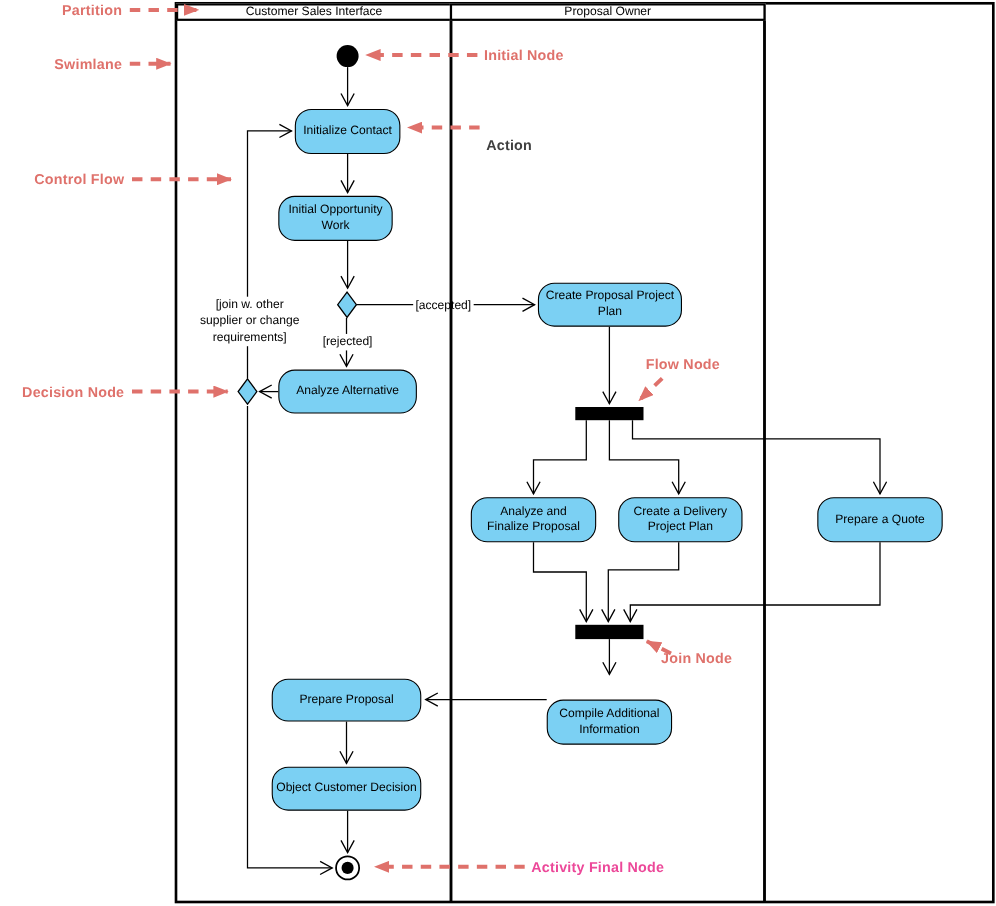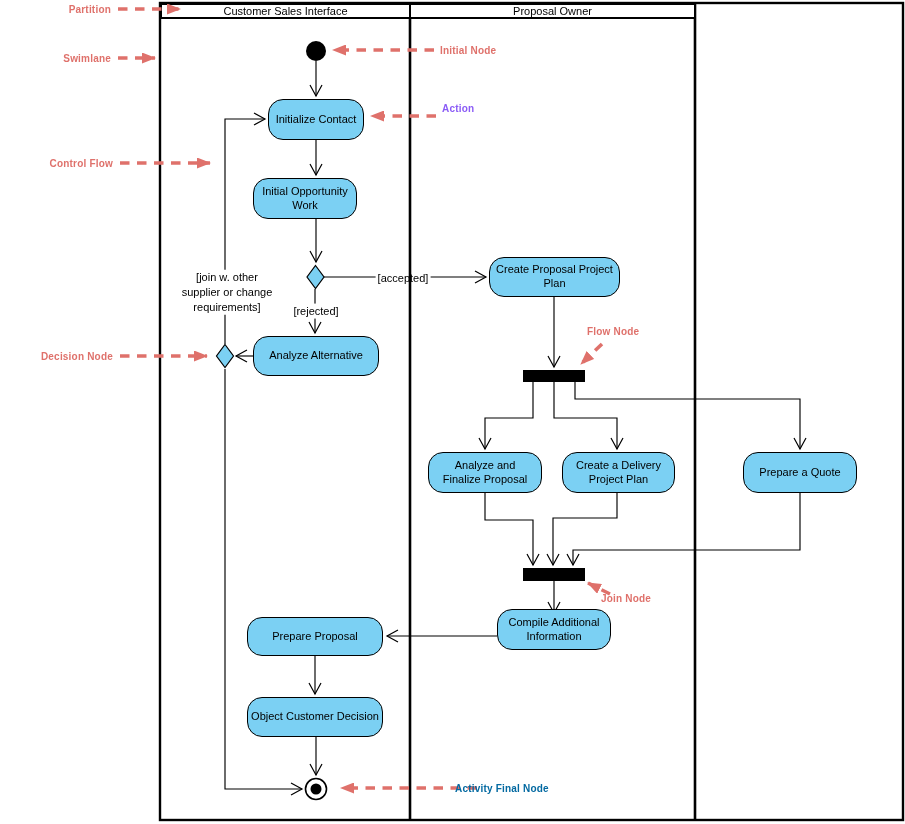--- a/index.html
+++ b/index.html
@@ -31,21 +31,21 @@
 
   
   .edge-label{
     position:absolute;transform:translate(-50%,-50%);
     background:#fff;padding:0 2px;font-size:11px;line-height:1.35;color:#000;
     text-align:center;white-space:pre-line;z-index:2;pointer-events:none;
   }
 
   
   .ann-label{
-    position:absolute;font-size:10px;font-weight:700;letter-spacing:.2px;
+    position:absolute;font-size:13px;font-weight:700;letter-spacing:.2px;
     white-space:nowrap;z-index:5;pointer-events:none;transform:translateY(-50%);
   }
 
   .z1{z-index:1}.z2{z-index:2}.z3{z-index:3}.z4{z-index:4}.z5{z-index:5}
 </style>
 </head>
 <body>
 
 <div id="stage">
 
@@ -109,21 +109,21 @@
       <div class="action-node" style="left: 268px; top: 99px; width: 96px; height: 41px; background: rgb(123, 208, 243); border-color: rgb(0, 0, 0);">Initialize Contact</div>
       <div class="action-node" style="left: 253px; top: 178px; width: 104px; height: 41px; background: rgb(123, 208, 243); border-color: rgb(0, 0, 0);">Initial Opportunity Work</div>
       <div class="action-node" style="left: 253px; top: 336px; width: 126px; height: 40px; background: rgb(123, 208, 243); border-color: rgb(0, 0, 0);">Analyze Alternative</div>
       <div class="action-node" style="left: 489px; top: 257px; width: 131px; height: 40px; background: rgb(123, 208, 243); border-color: rgb(0, 0, 0);">Create Proposal Project
 Plan</div>
       <div class="action-node" style="left: 428px; top: 452px; width: 114px; height: 41px; background: rgb(123, 208, 243); border-color: rgb(0, 0, 0);">Analyze and
 Finalize Proposal</div>
       <div class="action-node" style="left: 562px; top: 452px; width: 113px; height: 41px; background: rgb(123, 208, 243); border-color: rgb(0, 0, 0);">Create a Delivery
 Project Plan</div>
       <div class="action-node" style="left: 743px; top: 452px; width: 114px; height: 41px; background: rgb(123, 208, 243); border-color: rgb(0, 0, 0);">Prepare a Quote</div>
-      <div class="action-node" style="left: 497px; top: 609px; width: 114px; height: 41px; background: rgb(123, 208, 243); border-color: rgb(0, 0, 0);">Compile Additional
+      <div class="action-node" style="left: 497px; top: 636px; width: 114px; height: 41px; background: rgb(123, 208, 243); border-color: rgb(0, 0, 0);">Compile Additional
 Information</div>
       <div class="action-node" style="left: 247px; top: 617px; width: 136px; height: 39px; background: rgb(123, 208, 243); border-color: rgb(0, 0, 0);">Prepare Proposal</div>
       <div class="action-node" style="left: 247px; top: 697px; width: 136px; height: 40px; background: rgb(123, 208, 243); border-color: rgb(0, 0, 0);">Object Customer Decision</div>
     </div>
 
   <svg id="ann-svg" class="z5">
     <defs>
       <marker id="pinkhead" viewBox="0 0 14 11" markerWidth="14" markerHeight="11" refX="13" refY="5.5" orient="auto" markerUnits="userSpaceOnUse">
         <path d="M0,0 L14,5.5 L0,11 Z" fill="#DF716B"></path>
       </marker>
@@ -140,19 +140,19 @@
         <line x1="477" y1="788" x2="341" y2="788" stroke="#DF716B" stroke-width="3.6" stroke-dasharray="9.5 7.5" marker-end="url(#pinkhead)"></line>
       </g>
   </svg>
 
   <div id="ann-labels" class="layer z5">
       <div class="ann-label" style="color: rgb(223, 113, 107); top: 9px; right: 794px;">Partition</div>
       <div class="ann-label" style="color: rgb(223, 113, 107); top: 58px; right: 794px;">Swimlane</div>
       <div class="ann-label" style="color: rgb(223, 113, 107); top: 163px; right: 792px;">Control Flow</div>
       <div class="ann-label" style="color: rgb(223, 113, 107); top: 356px; right: 792px;">Decision Node</div>
       <div class="ann-label" style="color: rgb(223, 113, 107); top: 50px; left: 440px;">Initial Node</div>
-      <div class="ann-label" style="color: #8b5cf6; top: 108px; left: 442px;">Action</div>
+      <div class="ann-label" style="color: #404040; top: 132px; left: 442px;">Action</div>
       <div class="ann-label" style="color: rgb(223, 113, 107); top: 331px; left: 587px;">Flow Node</div>
       <div class="ann-label" style="color: rgb(223, 113, 107); top: 598px; left: 601px;">Join Node</div>
-      <div class="ann-label" style="color: #0369a1; top: 788px; left: 455px;">Activity Final Node</div>
+      <div class="ann-label" style="color: #ec4899; top: 788px; left: 483px;">Activity Final Node</div>
     </div>
 
 </div>
 
 </body></html>

